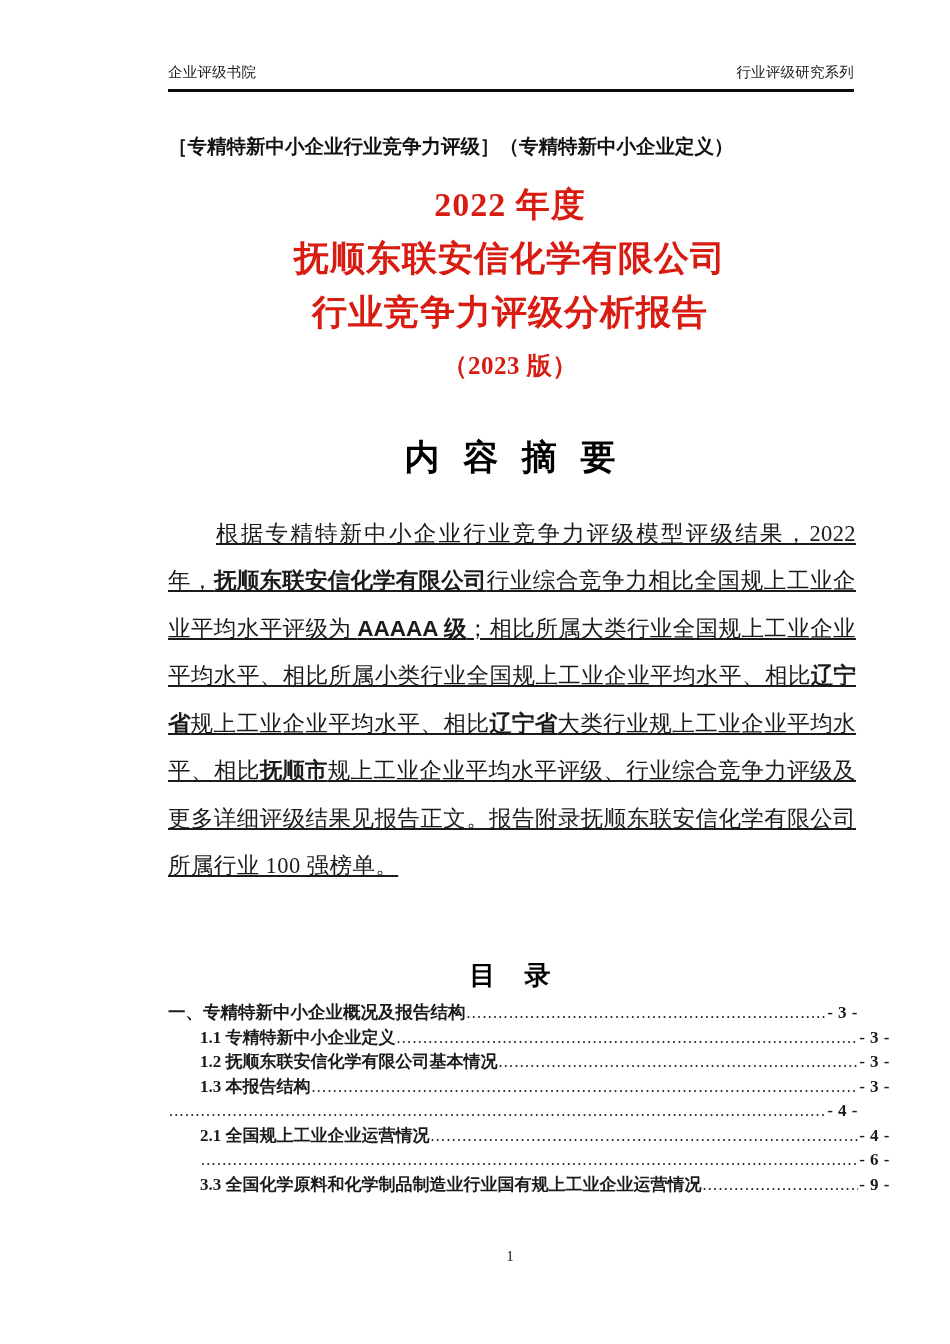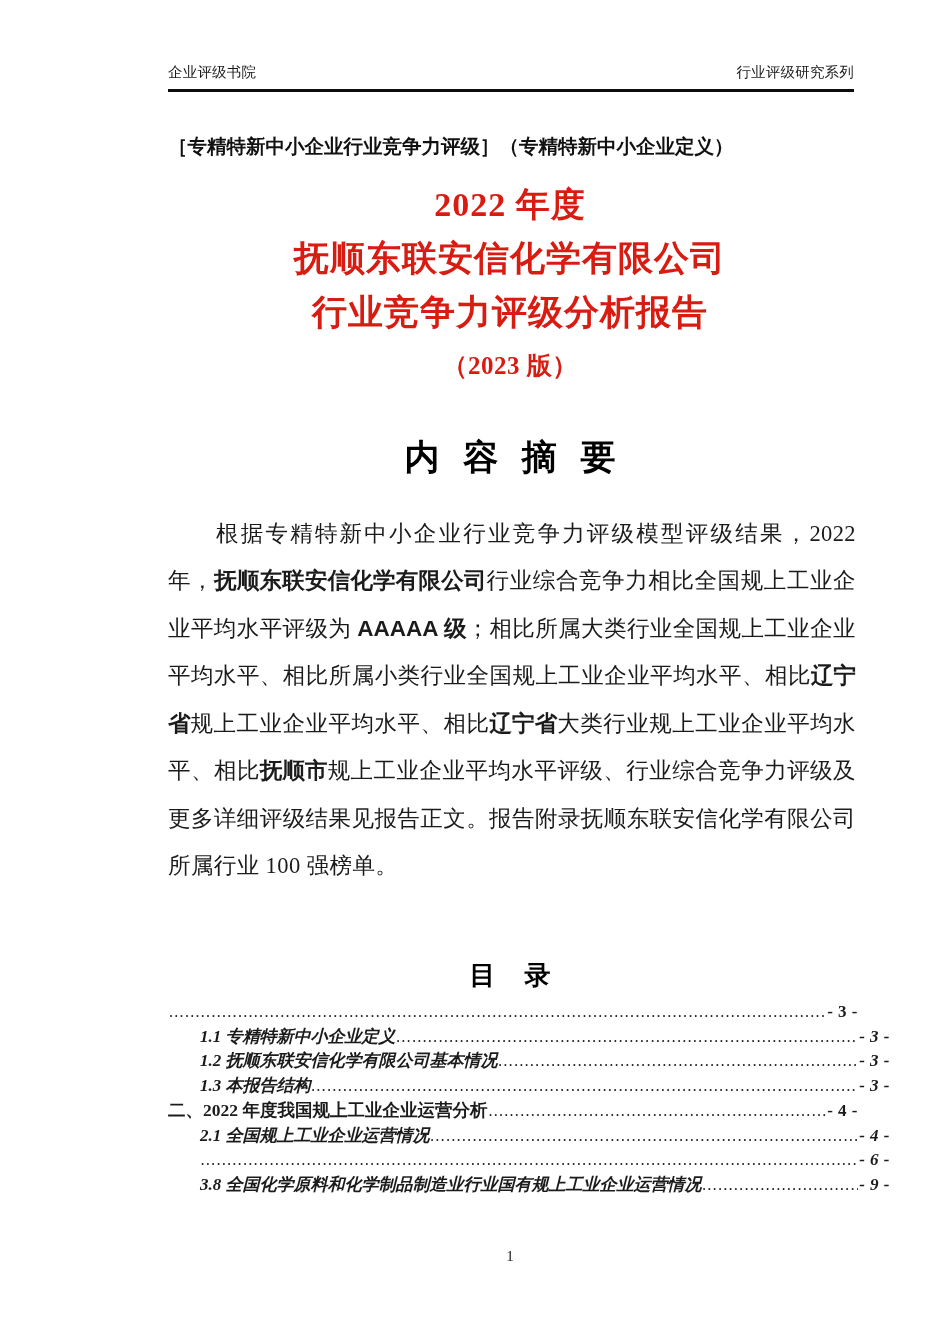--- a/index.html
+++ b/index.html
@@ -115,20 +115,21 @@
     top: 487px;
     width: 688px;
     font-family: "Liberation Serif", "DejaVu Serif", serif;
     font-size: 22.5px;
     line-height: 47.5px;
     color: #1b1b1b;
     text-align: justify;
     text-justify: inter-ideograph;
     text-indent: 48px;
     letter-spacing: 0.4px;
+    text-decoration: underline;
   }
   .abstract-body b {
     font-family: "Liberation Sans", "DejaVu Sans", sans-serif;
     font-weight: bold;
     letter-spacing: 0;
   }
 
   
   .toc {
     position: absolute;
@@ -149,21 +150,20 @@
     font-size: 17.5px;
     line-height: 24.5px;
     font-weight: bold;
     padding-left: 0;
   }
   .toc-entry.lvl2 {
     font-size: 17px;
     line-height: 24.5px;
     font-weight: bold;
     padding-left: 32px;
-    font-style: italic;
   }
   .toc-label { flex: 0 0 auto; }
   .toc-dots {
     flex: 1 1 auto;
     overflow: hidden;
     margin: 0 1px;
     font-size: 16px;
     letter-spacing: 1.3px;
     color: #222;
     font-weight: normal;
@@ -209,54 +209,54 @@
 
   <div class="section-heading" id="abstract-heading">内 容 摘 要</div>
 
   <p class="abstract-body">
     <span>根据专精特新中小企业行业竞争力评级模型评级结果，2022 年，</span><b>抚顺东联安信化学有限公司</b><span>行业综合竞争力相比全国规上工业企业平均水平评级为 </span><b>AAAAA 级</b><span>；相比所属大类行业全国规上工业企业平均水平、相比所属小类行业全国规上工业企业平均水平、相比</span><b>辽宁省</b><span>规上工业企业平均水平、相比</span><b>辽宁省</b><span>大类行业规上工业企业平均水平、相比</span><b>抚顺市</b><span>规上工业企业平均水平评级、行业综合竞争力评级及更多详细评级结果见报告正文。报告附录抚顺东联安信化学有限公司所属行业 100 强榜单。</span>
   </p>
 
   <div class="section-heading" id="toc-heading">目 录</div>
   <div class="toc" id="toc-list">
       <div class="toc-entry lvl1">
+        <span class="toc-label">一、专精特新中小企业概况及报告结构</span>
         <span class="toc-dots">........................................................................................................................................................................................................</span>
         <span class="toc-page">- 3 -</span>
       </div>
       <div class="toc-entry lvl2">
         <span class="toc-label">1.1 专精特新中小企业定义</span>
         <span class="toc-dots">........................................................................................................................................................................................................</span>
         <span class="toc-page">- 3 -</span>
       </div>
       <div class="toc-entry lvl2">
         <span class="toc-label">1.2 抚顺东联安信化学有限公司基本情况</span>
         <span class="toc-dots">........................................................................................................................................................................................................</span>
         <span class="toc-page">- 3 -</span>
       </div>
       <div class="toc-entry lvl2">
         <span class="toc-label">1.3 本报告结构</span>
         <span class="toc-dots">........................................................................................................................................................................................................</span>
         <span class="toc-page">- 3 -</span>
       </div>
       <div class="toc-entry lvl1">
-        <span class="toc-label">二、2022 年度我国规上工业企业运营分析</span>
         <span class="toc-dots">........................................................................................................................................................................................................</span>
         <span class="toc-page">- 4 -</span>
       </div>
       <div class="toc-entry lvl2">
         <span class="toc-label">2.1 全国规上工业企业运营情况</span>
         <span class="toc-dots">........................................................................................................................................................................................................</span>
         <span class="toc-page">- 4 -</span>
       </div>
       <div class="toc-entry lvl2">
         <span class="toc-dots">........................................................................................................................................................................................................</span>
         <span class="toc-page">- 6 -</span>
       </div>
       <div class="toc-entry lvl2">
-        <span class="toc-label">3.8 全国化学原料和化学制品制造业行业国有规上工业企业运营情况</span>
+        <span class="toc-label">3.3 全国化学原料和化学制品制造业行业国有规上工业企业运营情况</span>
         <span class="toc-dots">........................................................................................................................................................................................................</span>
         <span class="toc-page">- 9 -</span>
       </div>
     </div>
 
   <div class="page-number">1</div>
 
 </div>
 
 </body></html>

